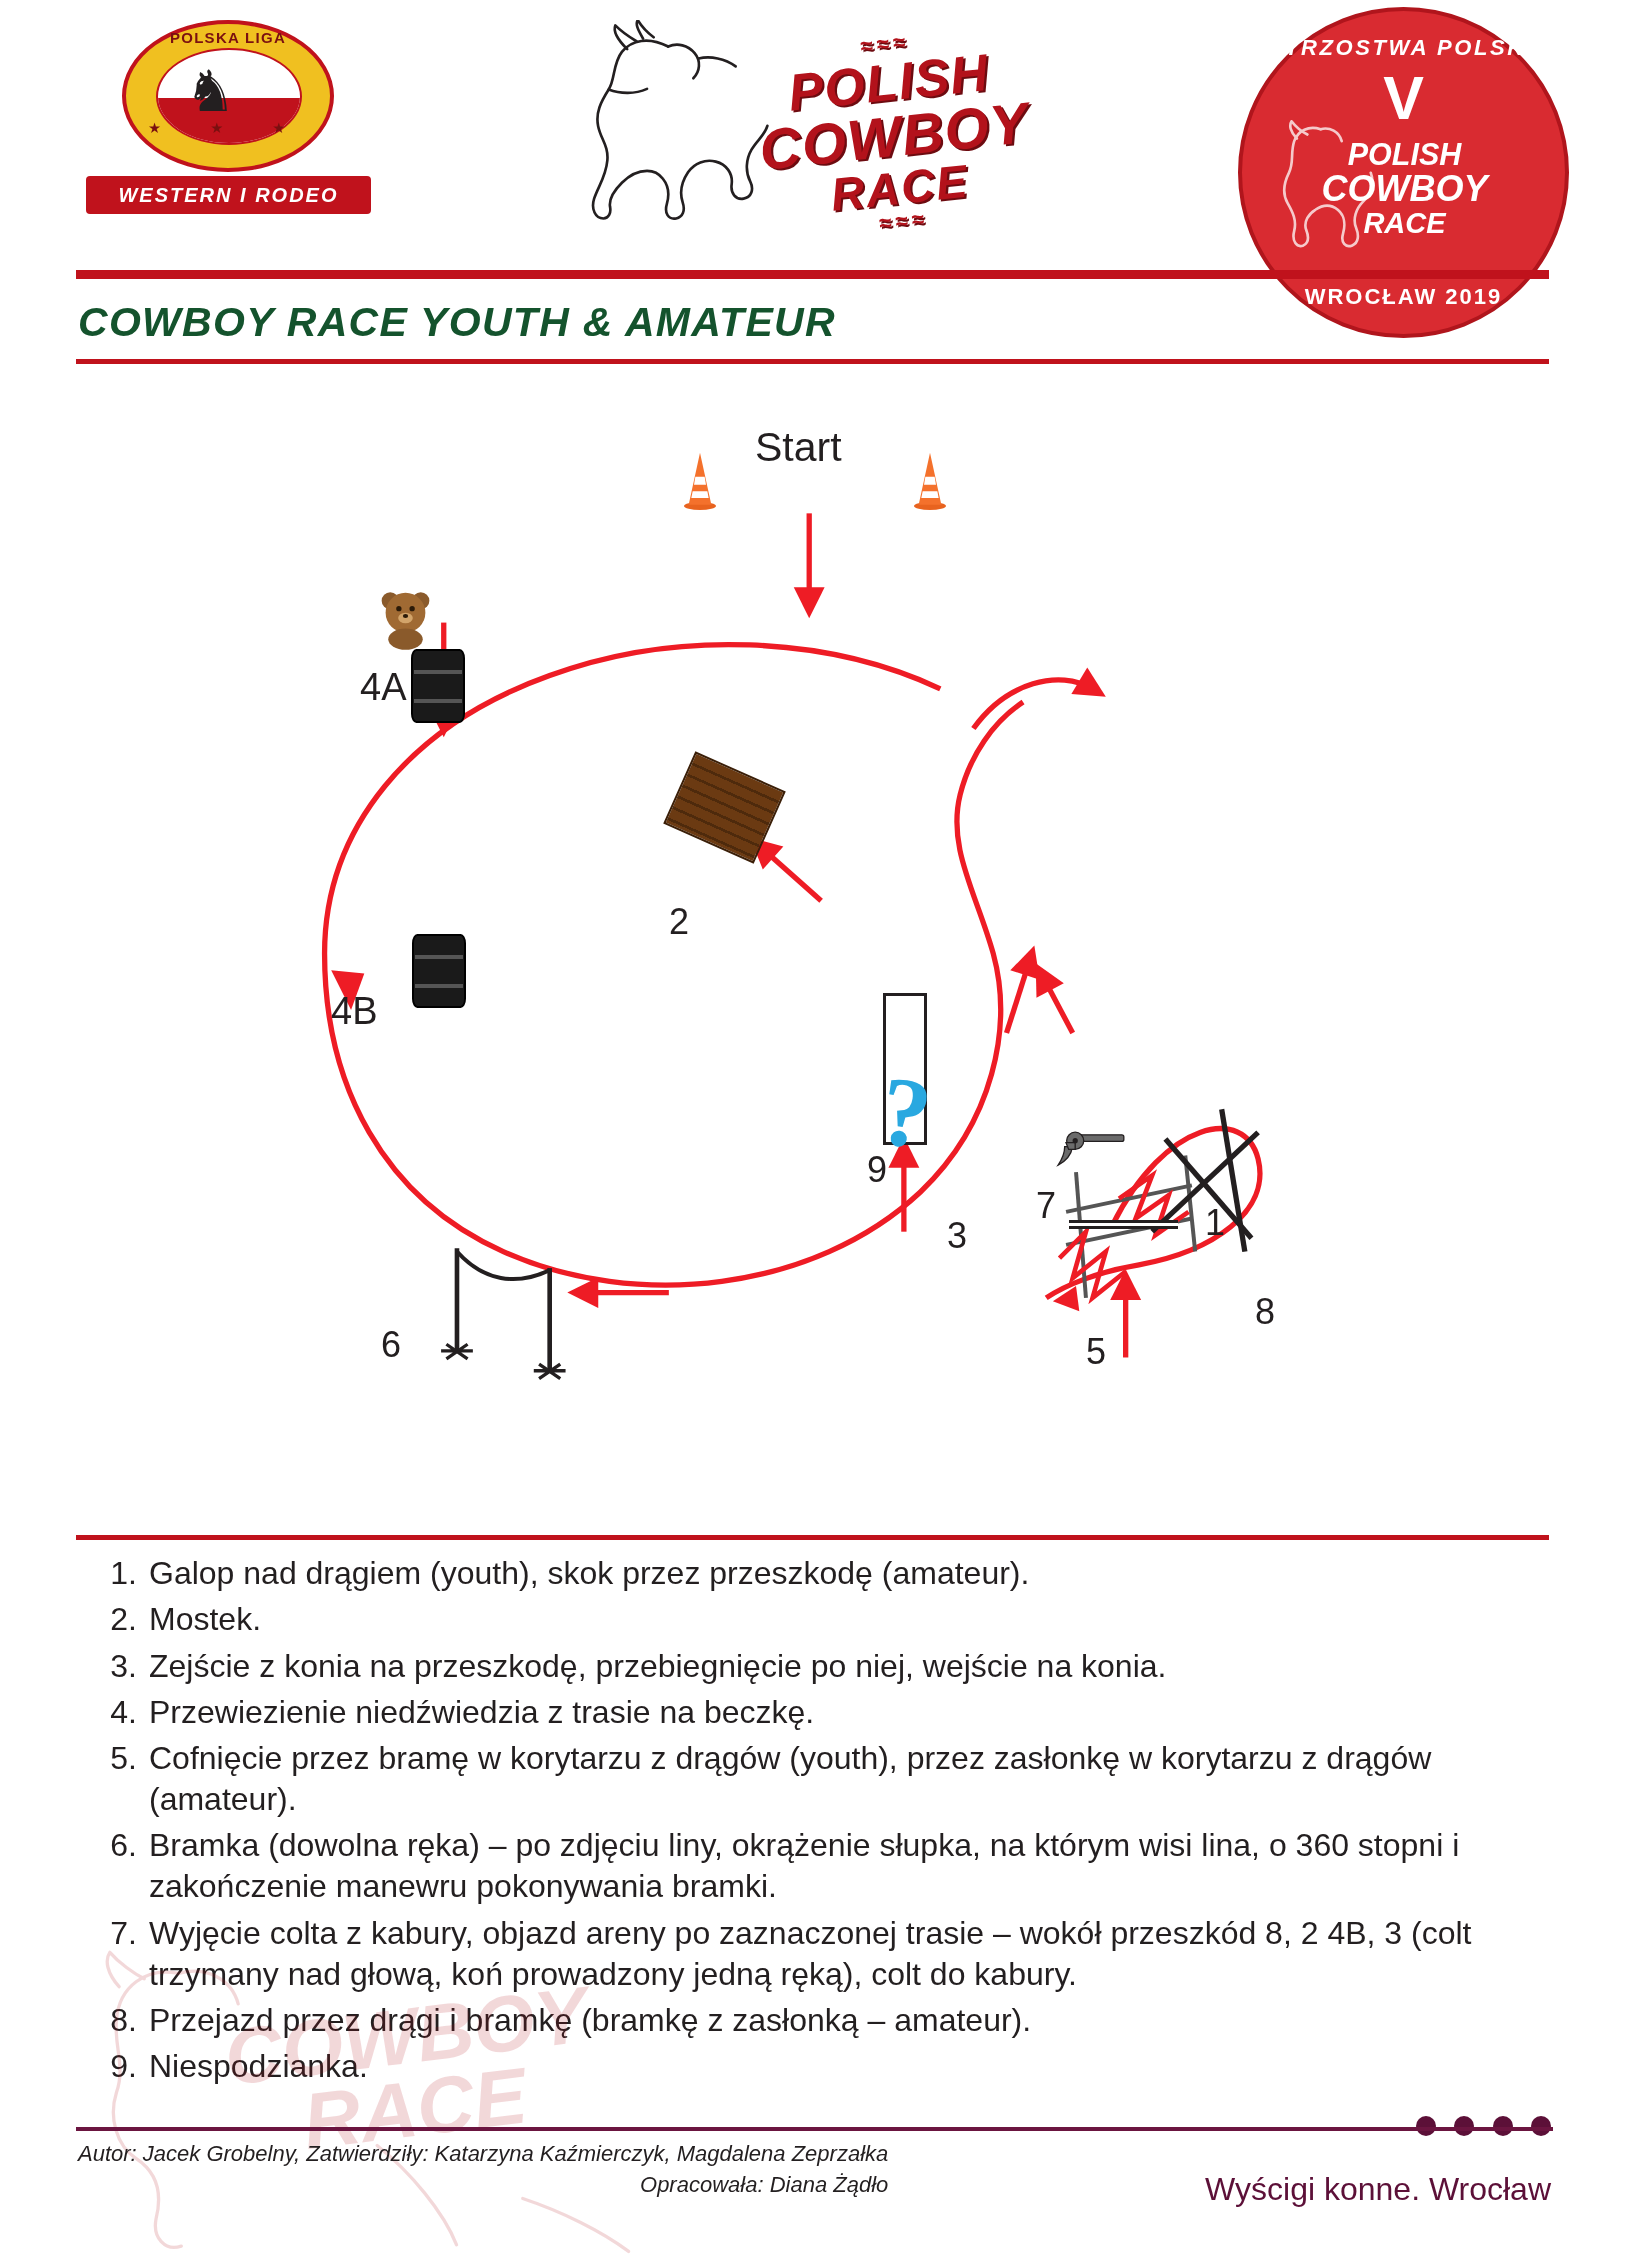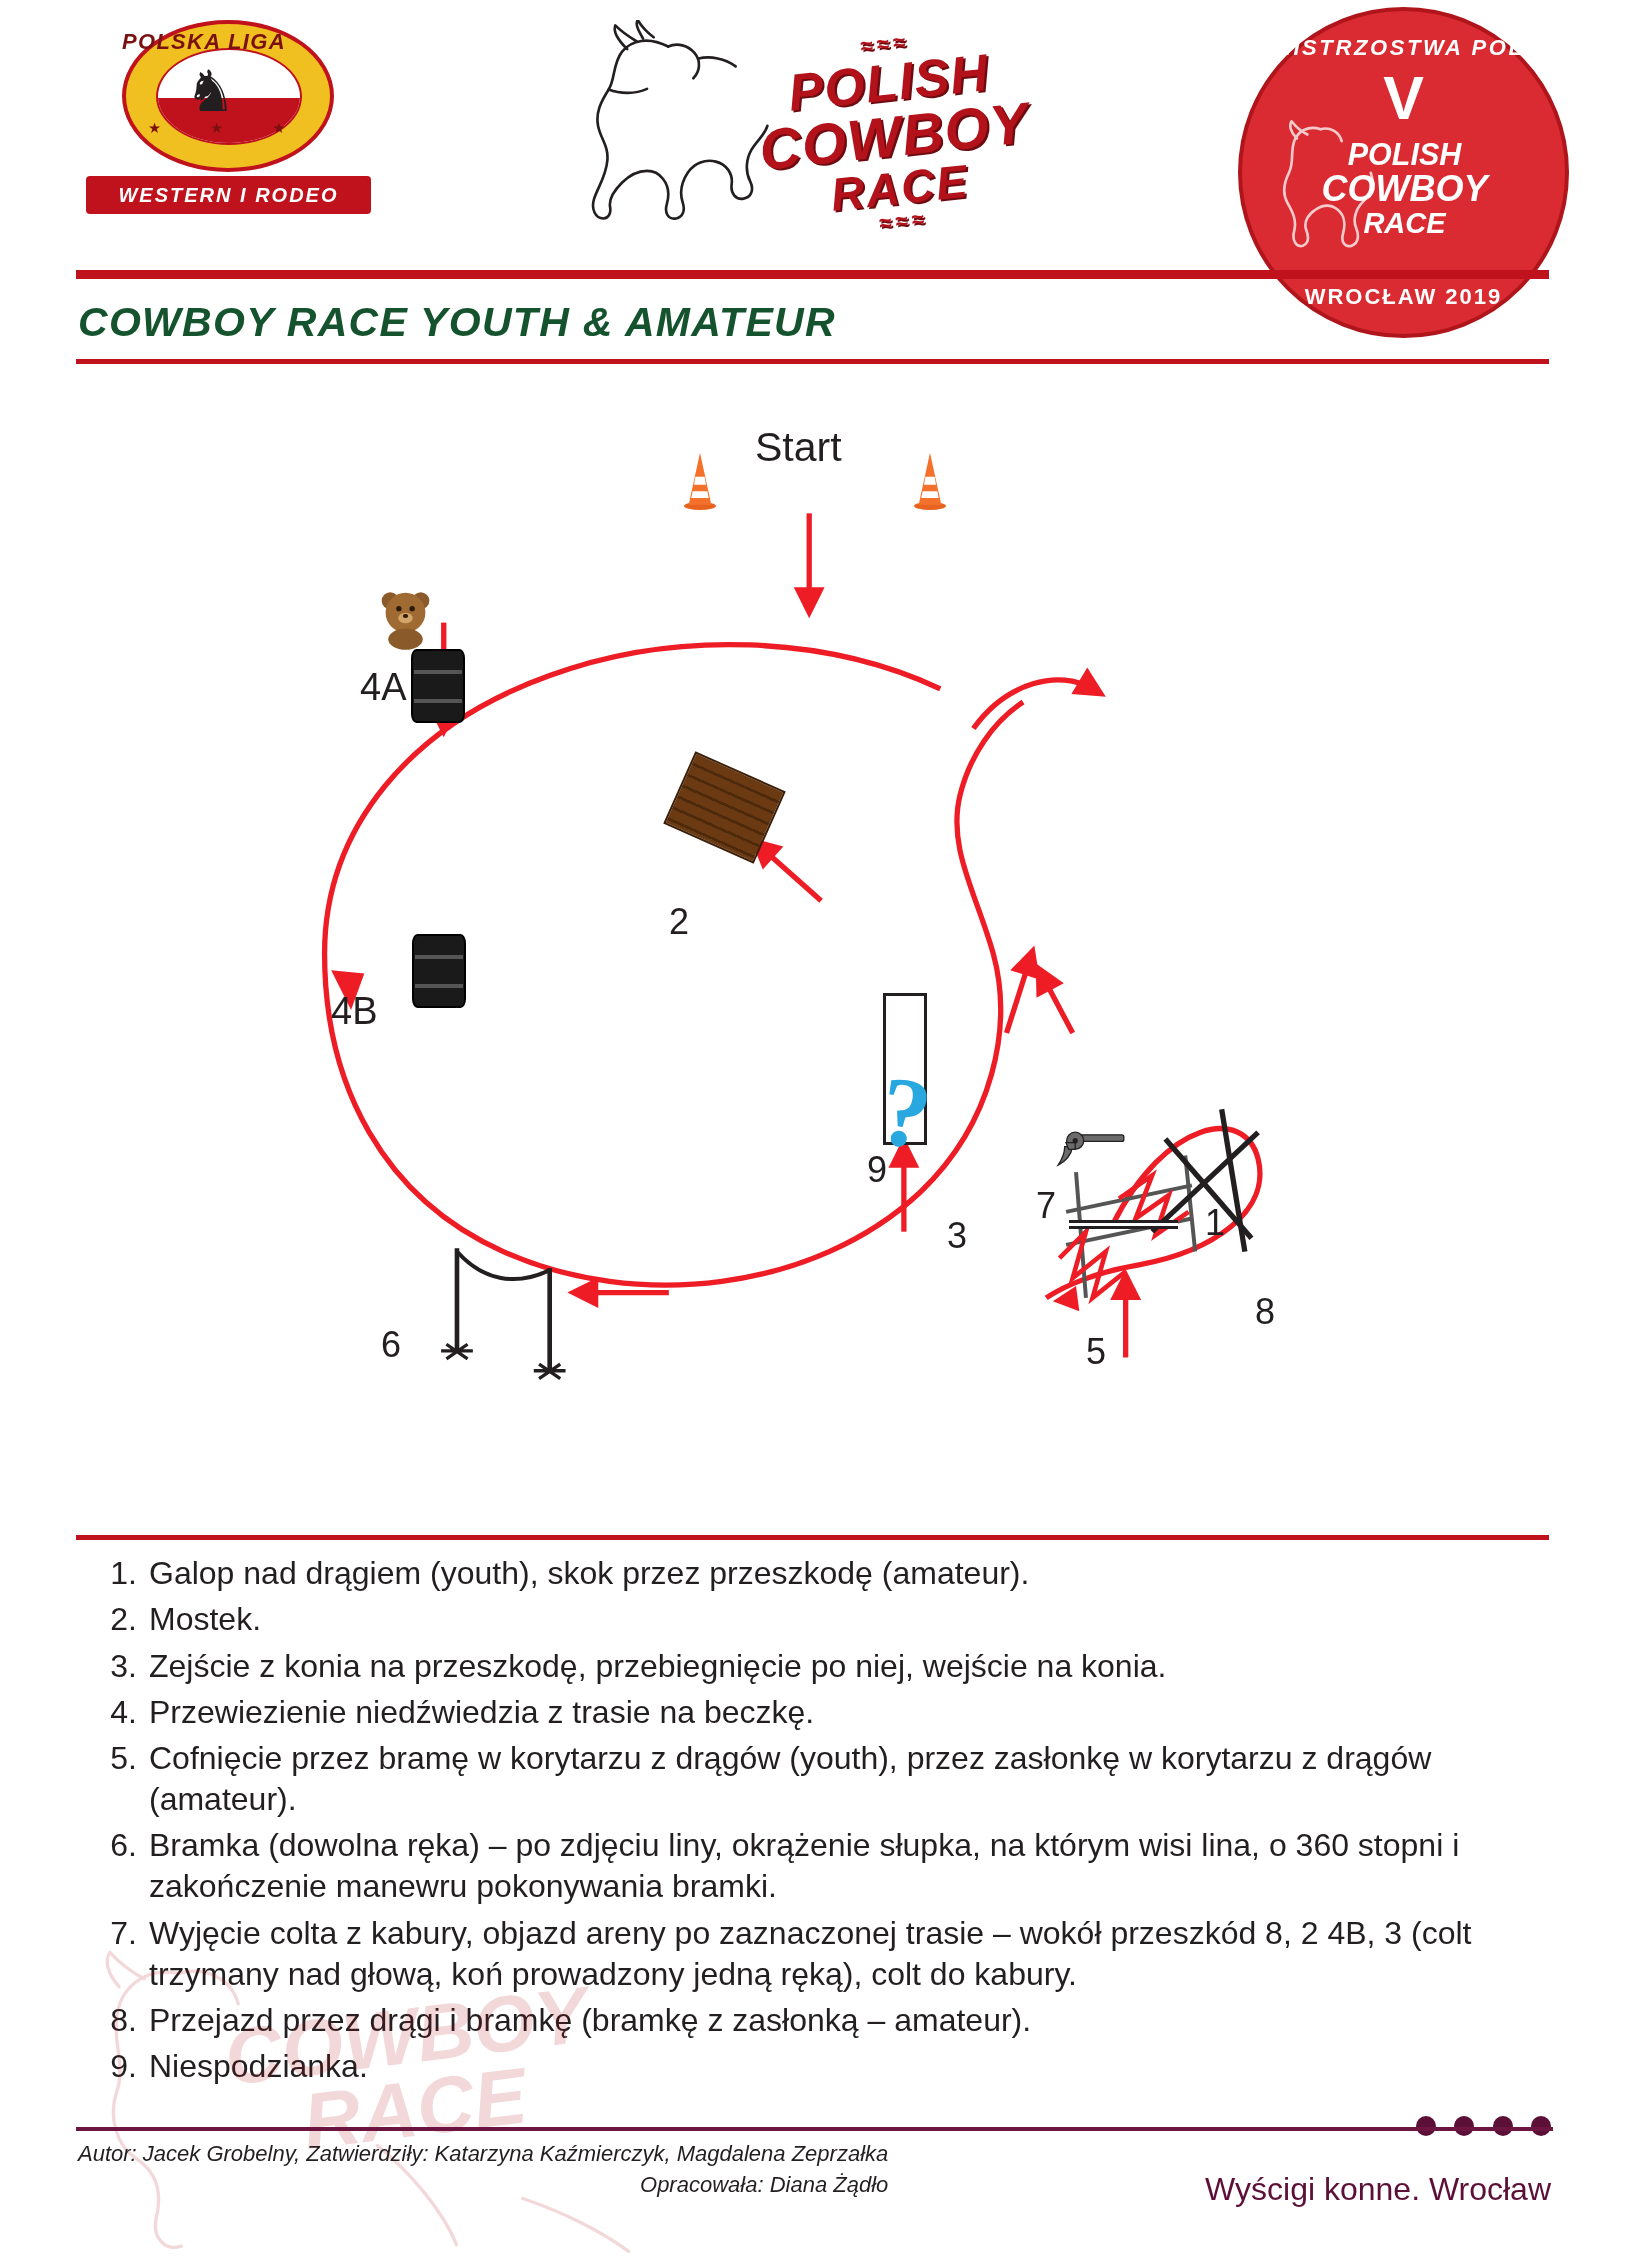--- a/index.html
+++ b/index.html
@@ -60,26 +60,25 @@
     position: absolute;
     left: 99px; top: 43px;
     font-size: 57px;
     line-height: 57px;
     color: #231f20;
   }
   .plwr-top-text {
     position: absolute;
     left: 36px; top: 9.3px;
     width: 212px;
-    text-align: left;
-    font-size: 22px;
+    text-align: center;
+    font-size: 15px;
     font-weight: bold;
     letter-spacing: 1.3px;
     color: #7a1010;
-    font-style: italic;
   }
   .plwr-stars {
     position: absolute;
     left: 36px; top: 99px;
     width: 212px;
     text-align: center;
     color: #7a1010;
     font-size: 14.6px;
     letter-spacing: 22.5px;
   }
@@ -147,21 +146,21 @@
     width: 331px; height: 331px;
     border-radius: 50%;
     background: #d92b31;
     border: 4px solid #b0151c;
     box-sizing: border-box;
   }
   .stamp-top-arc {
     position: absolute;
     left: 0; top: 28px;
     width: 331px;
-    text-align: right;
+    text-align: left;
     color: #ffffff;
     font-size: 22px;
     font-weight: bold;
     letter-spacing: 2.6px;
     font-style: italic;
   }
   .stamp-v {
     position: absolute;
     left: 0; top: 61px;
     width: 331px;

